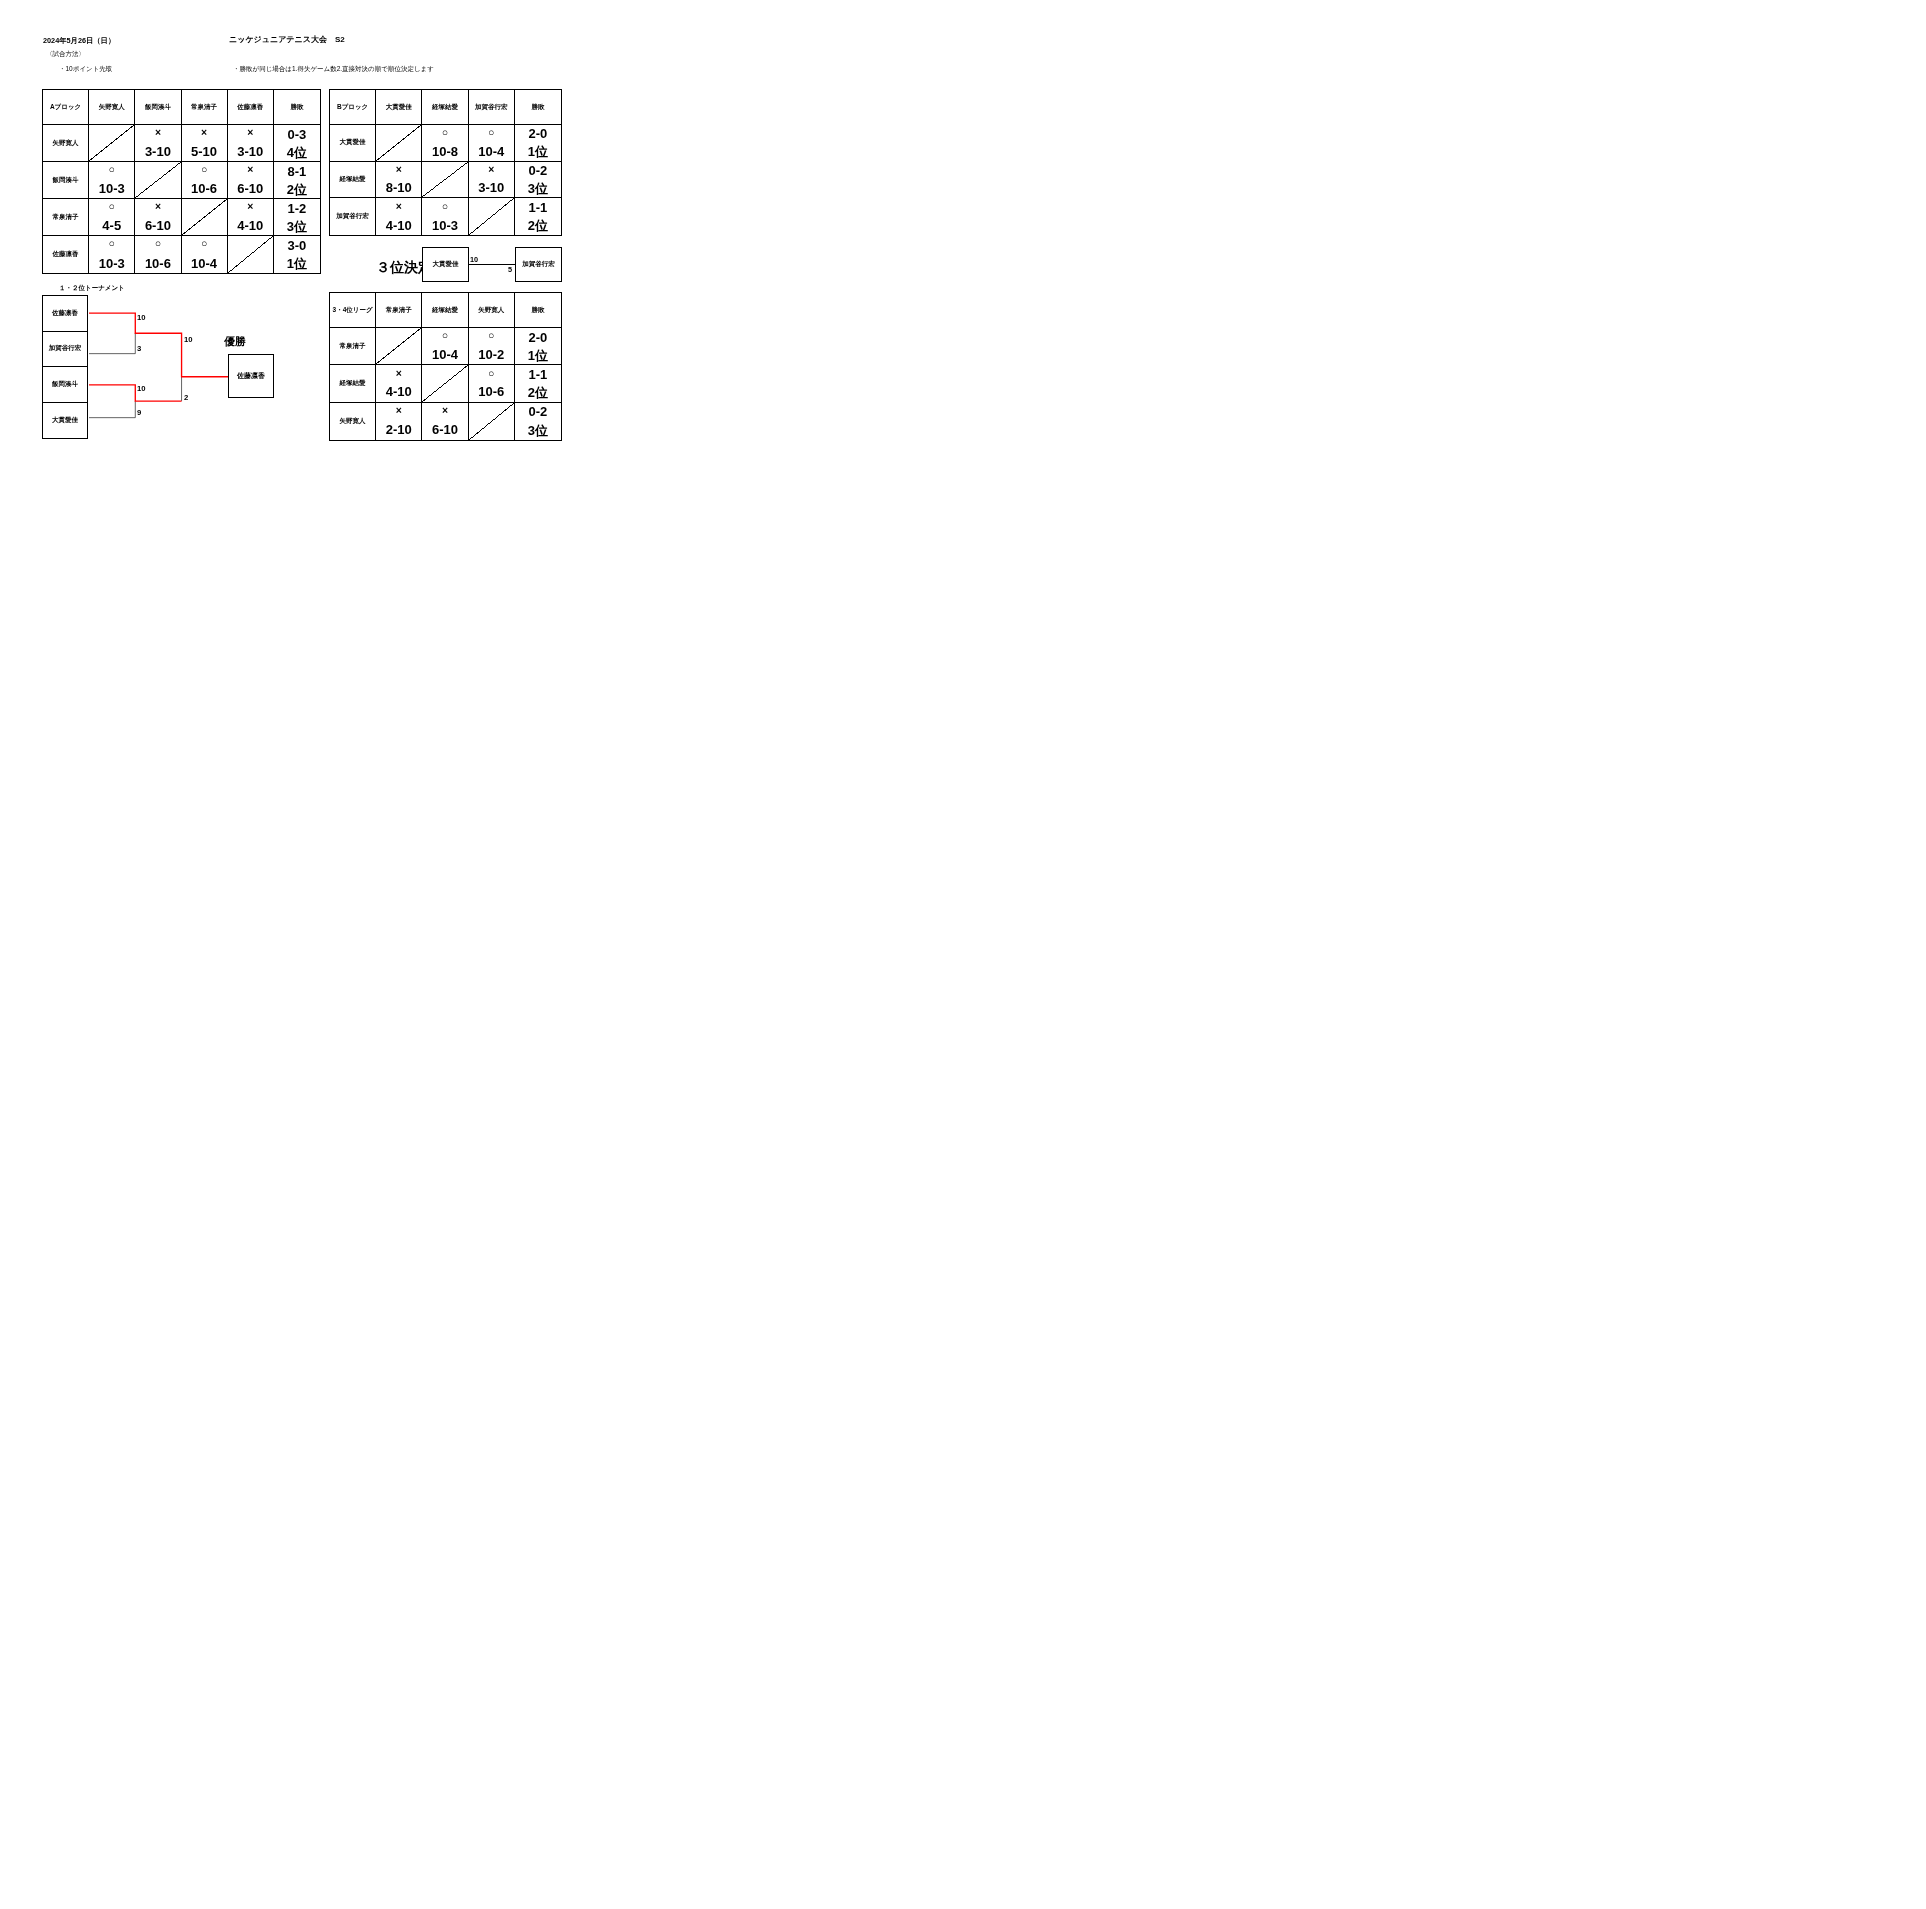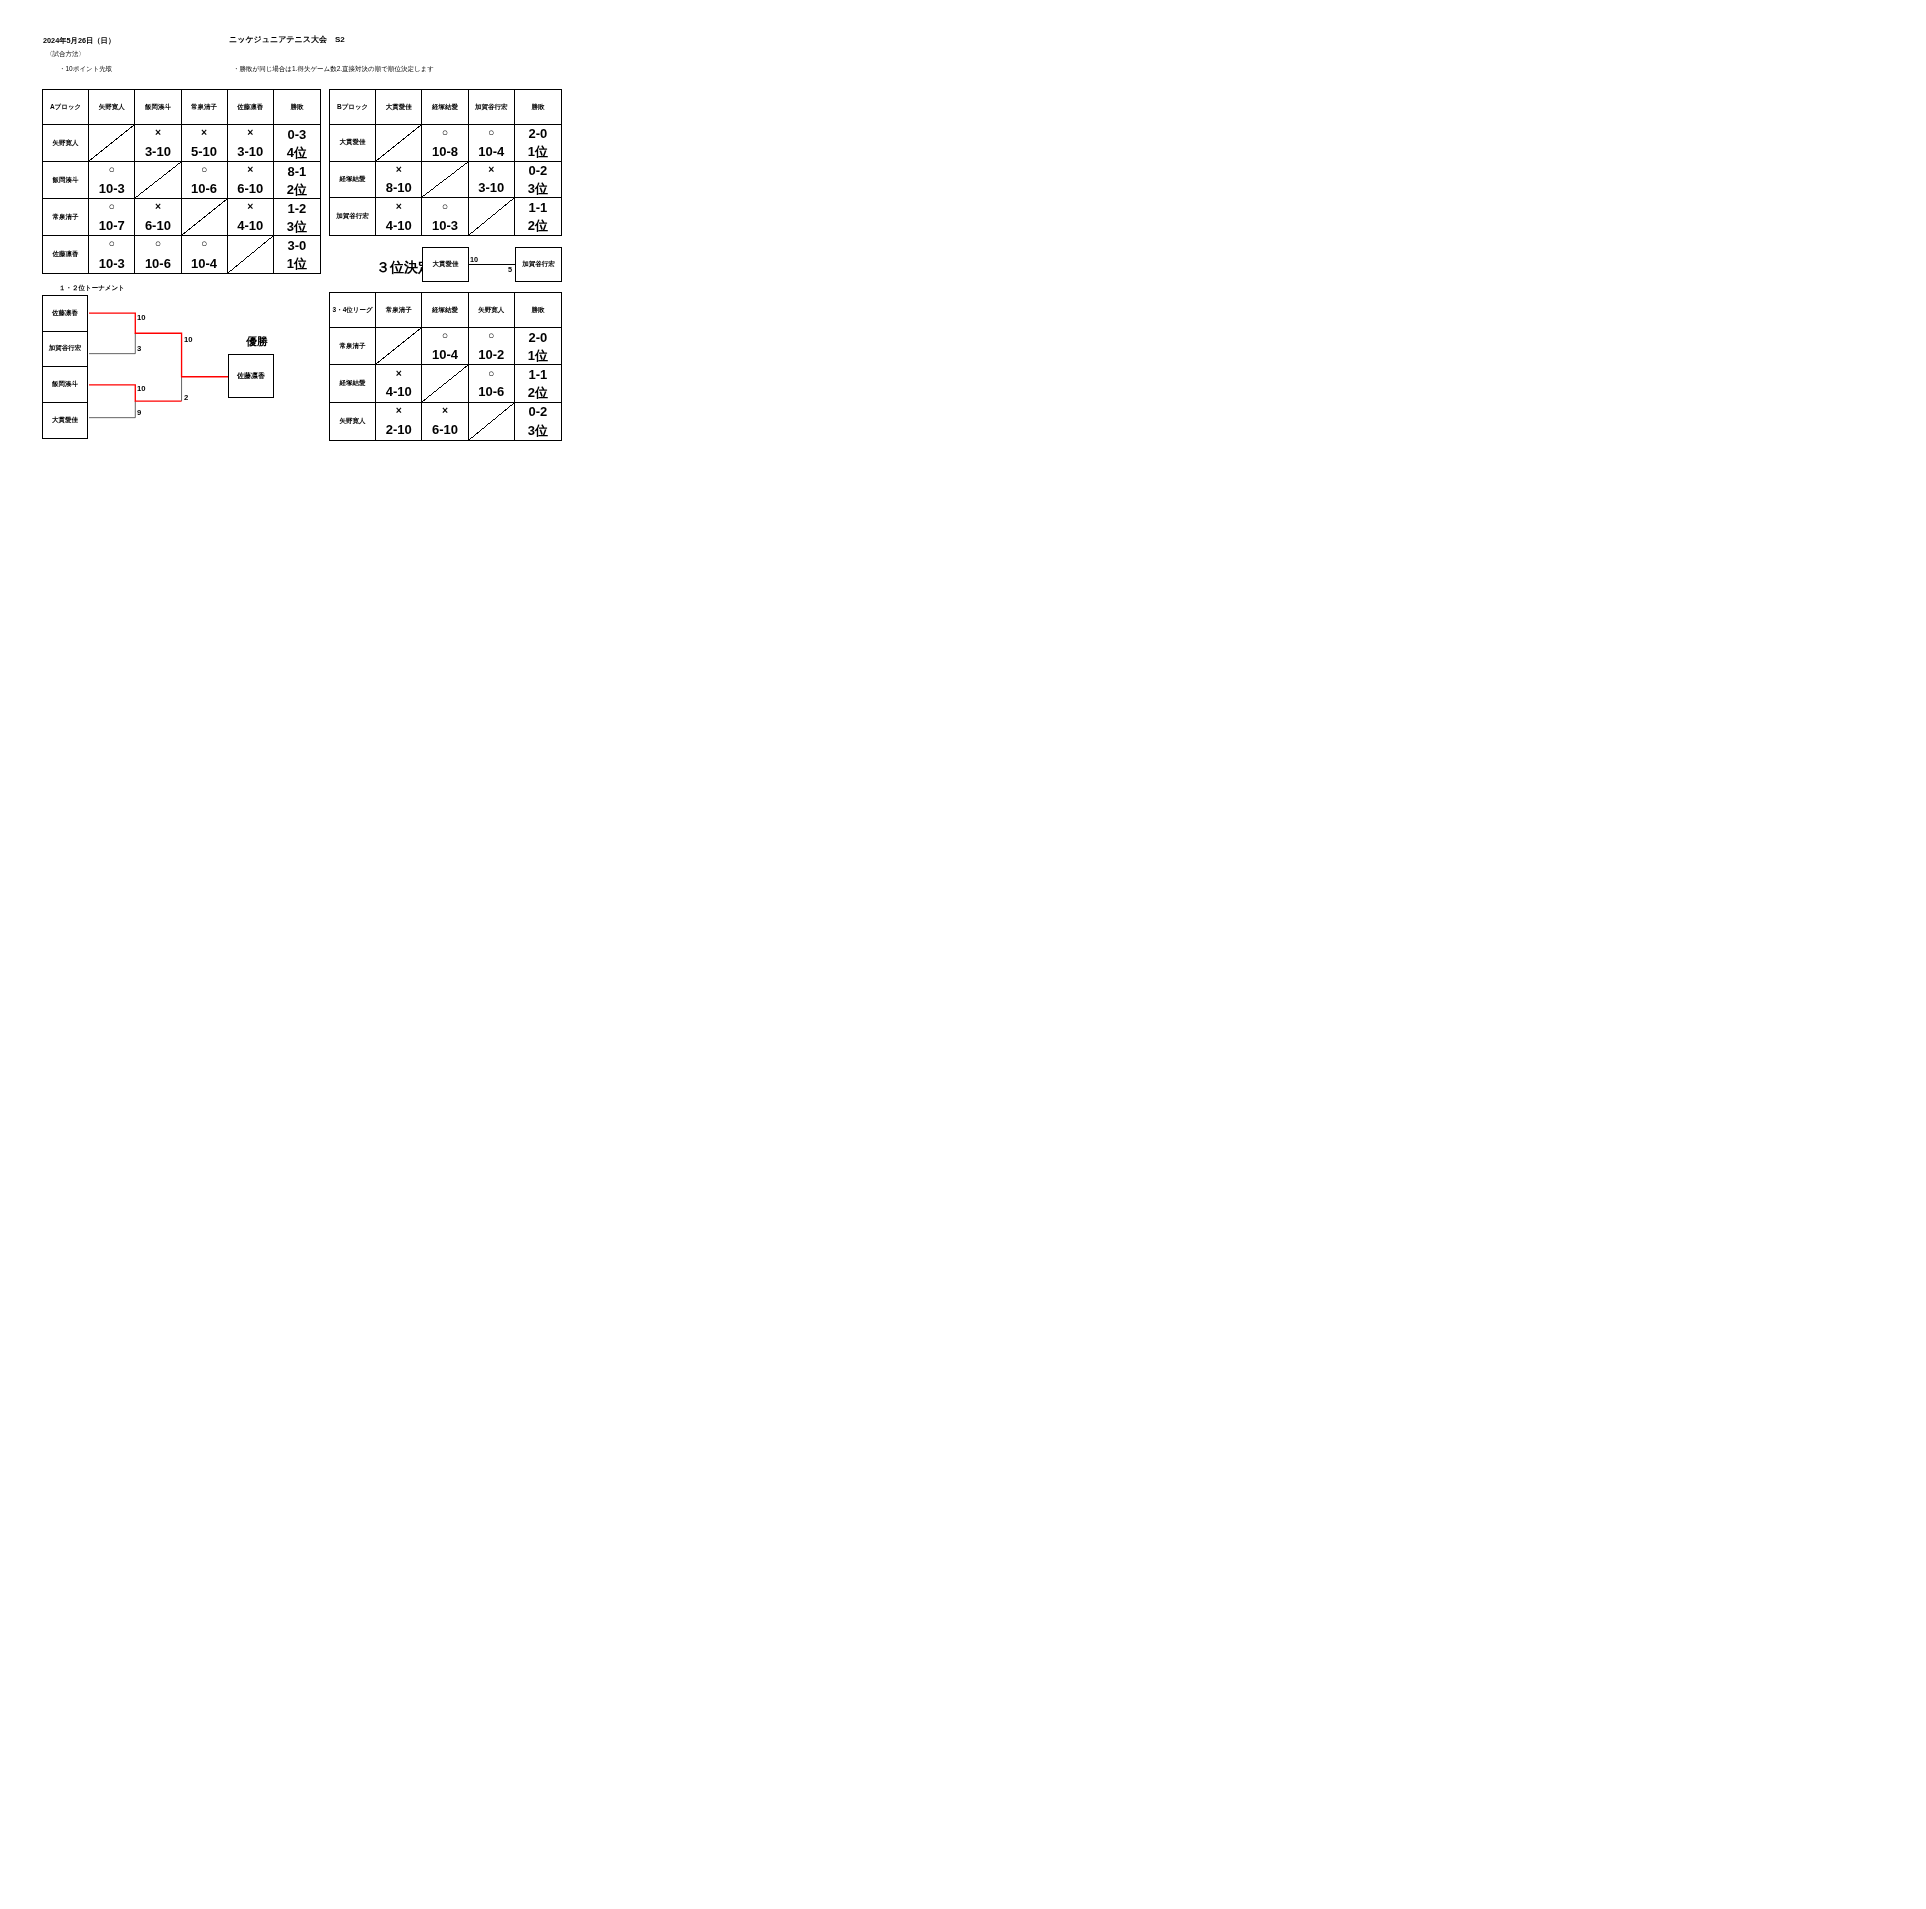--- a/index.html
+++ b/index.html
@@ -47,21 +47,21 @@
   .bcell{border-bottom:0.6px solid #000;display:flex;align-items:center;justify-content:center;}
   .bcell:last-child{border-bottom:none;}
   .bcell span{font-weight:bold;font-size:6.5px;white-space:nowrap;}
   .cscore{font-size:7.7px;font-weight:bold;line-height:1;}
   .s-sf1w{left:137px;top:290px;}
   .s-sf1l{left:137px;top:321px;}
   .s-fw{left:184px;top:312px;}
   .s-sf2w{left:137px;top:361px;}
   .s-sf2l{left:137px;top:385px;}
   .s-fl{left:184px;top:370px;}
-  .champ-label{left:234px;top:311px;width:46px;text-align:center;font-size:10.8px;font-weight:bold;}
+  .champ-label{left:212px;top:311px;width:46px;text-align:center;font-size:10.8px;font-weight:bold;}
   .champ-box{left:228px;top:330px;width:46px;height:44px;border:0.8px solid #000;box-sizing:border-box;
              display:flex;align-items:center;justify-content:center;background:#fff;}
   .champ-box span{font-weight:bold;font-size:7px;white-space:nowrap;}
 </style>
 </head>
 <body>
 
 <div class="page">
 
   <div class="abs date-label nw">2024年5月26日（日）</div>
@@ -127,21 +127,21 @@
       </div>
       <div class="lcell mc last-col">
         <span class="score">8-1</span>
         <span class="score">2位</span>
       </div>
       <div class="lcell pname">
         <span>常泉清子</span>
       </div>
       <div class="lcell mc">
         <span class="mark">○</span>
-        <span class="score">10-7</span>
+        <span class="score">4-5</span>
       </div>
       <div class="lcell mc">
         <span class="mark">×</span>
         <span class="score">6-10</span>
       </div>
       <div class="lcell self-diag"></div>
       <div class="lcell mc">
         <span class="mark">×</span>
         <span class="score">4-10</span>
       </div>

